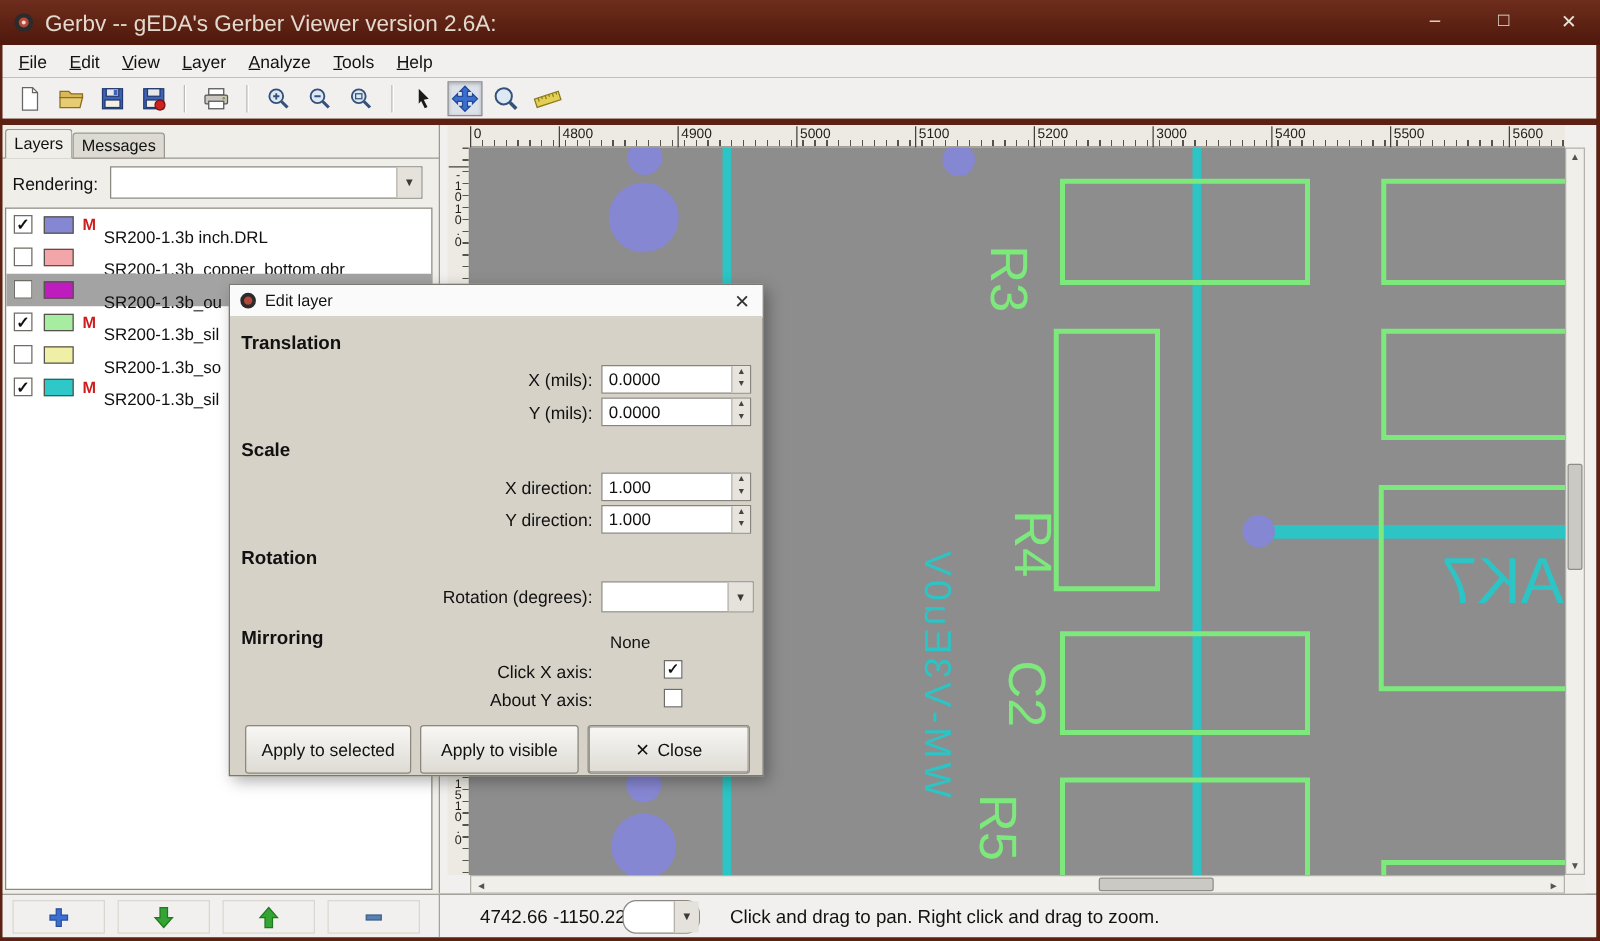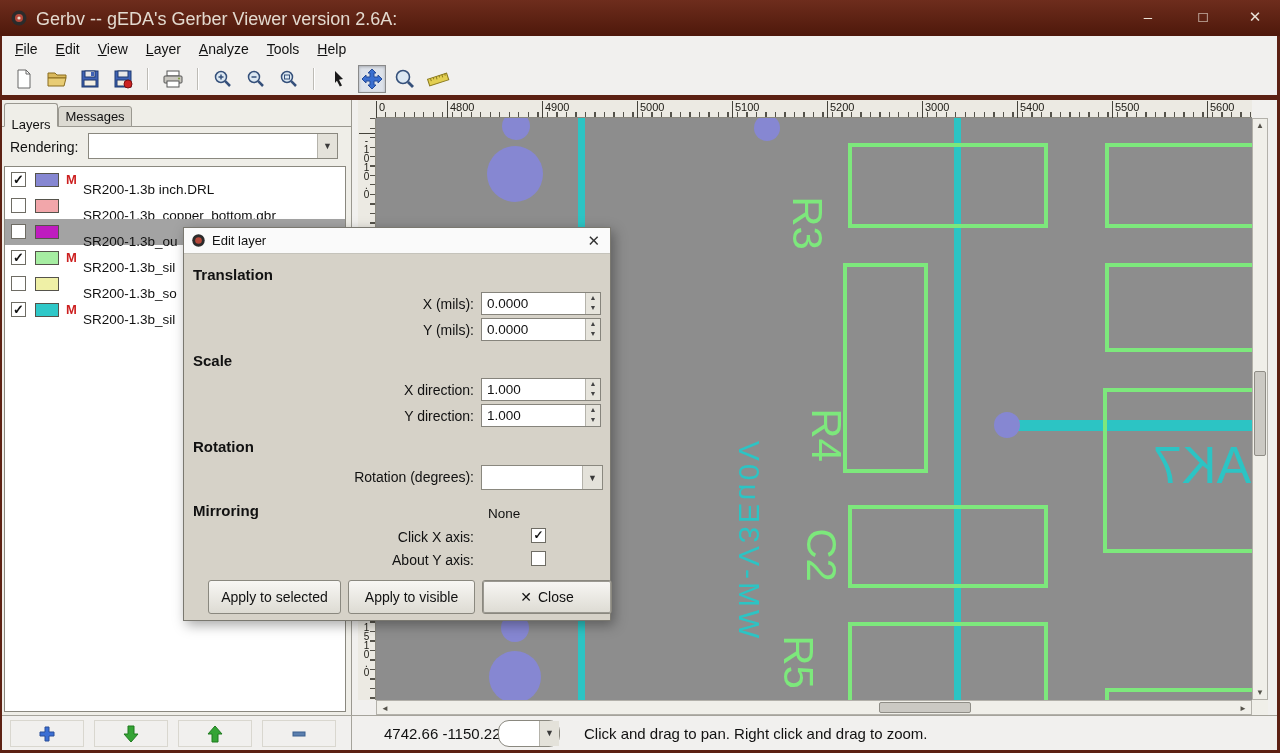--- a/index.html
+++ b/index.html
@@ -27,21 +27,21 @@
 
   .redstrip { position:absolute; left:0; top:95px; width:1280px; height:5px; background:#5c2113; }
 
   .content { position:absolute; left:0; top:100px; width:1280px; height:615px; background:#f1f0ee; }
 
   
   .sidebar { position:absolute; left:0; top:0; width:352px; height:615px; background:#efeee8;
              border-right:1px solid #9a9890; }
   .tabline { position:absolute; left:0; top:26px; width:352px; border-top:1px solid #9a9890; }
   .tab { position:absolute; font-size:13px; text-align:center; border:1px solid #9a9890;
-         border-radius:3px 3px 0 0; padding-top:13px; }
+         border-radius:3px 3px 0 0; padding-top:3px; }
   .tab.active { left:4px; top:3px; width:54px; height:24px; background:#efeee8; border-bottom:1px solid #efeee8; z-index:2; }
   .tab.inactive { left:58px; top:6px; width:74px; height:21px; background:#dcdad2; padding-top:2px; }
   .render-label { position:absolute; left:10px; top:39px; font-size:14px; }
   .combo { background:#fff; border:1px solid #8a887f; position:absolute; font-size:13.5px; }
   .combo .cval { position:absolute; left:6px; top:4px;margin-top:36px; }
   .combo .cbtn { position:absolute; right:0; top:0; bottom:0; width:20px; background:#e4e2da;
                  border-left:1px solid #b5b3ab; text-align:center; font-size:9px; color:#3a3a3a; padding-top:7px; }
   .render-combo { left:88px; top:33px; width:250px; height:26px; }
 
   .layer-list { position:absolute; left:4px; top:66px; width:342px; height:546px; background:#fff;
@@ -109,23 +109,23 @@
   .dlg-h { position:absolute; left:9px; font-weight:bold; font-size:15px; }
   .dlg-label { position:absolute; left:68px; width:222px; text-align:right; font-size:14px; }
   .spin { position:absolute; left:297px; width:120px; height:23px; background:#fff; border:1px solid #86847c;
           font-size:13.5px; padding:3px 18px 0 5px; }
   .spin-btns { position:absolute; right:0; top:0; width:15px; height:21px; border-left:1px solid #b5b3ab;
                background:#e6e4dc; text-align:center; }
   .spin-btns span { display:block; height:10px; font-size:7px; line-height:10px; color:#444; }
   .dlg-combo { left:297px; top:237px; width:122px; height:25px; }
   .dlg-check { position:absolute; left:347px; width:15px; height:15px; background:#fff; border:1px solid #6e6c64;
                text-align:center; font-size:12px; line-height:13px; font-weight:bold; }
-  .dlg-btn { position:absolute; top:352px; height:34px; background:linear-gradient(#f8f7f4,#dddbd3);
+  .dlg-btn { position:absolute; top:352px; height:39px; background:linear-gradient(#f8f7f4,#dddbd3);
              border:1px solid #8a887f; border-radius:3px; font-size:14px;
-             display:flex; align-items:center; justify-content:center; gap:6px;margin-left:12px; }
+             display:flex; align-items:center; justify-content:center; gap:6px; }
   .dlg-btn.default { box-shadow:inset 0 0 0 1px #9a9890; }
 
   
   .frame { position:absolute; background:#5c2113; z-index:60; }
 </style>
 </head>
 <body>
 
 <div class="titlebar">
   <span class="app-icon">

